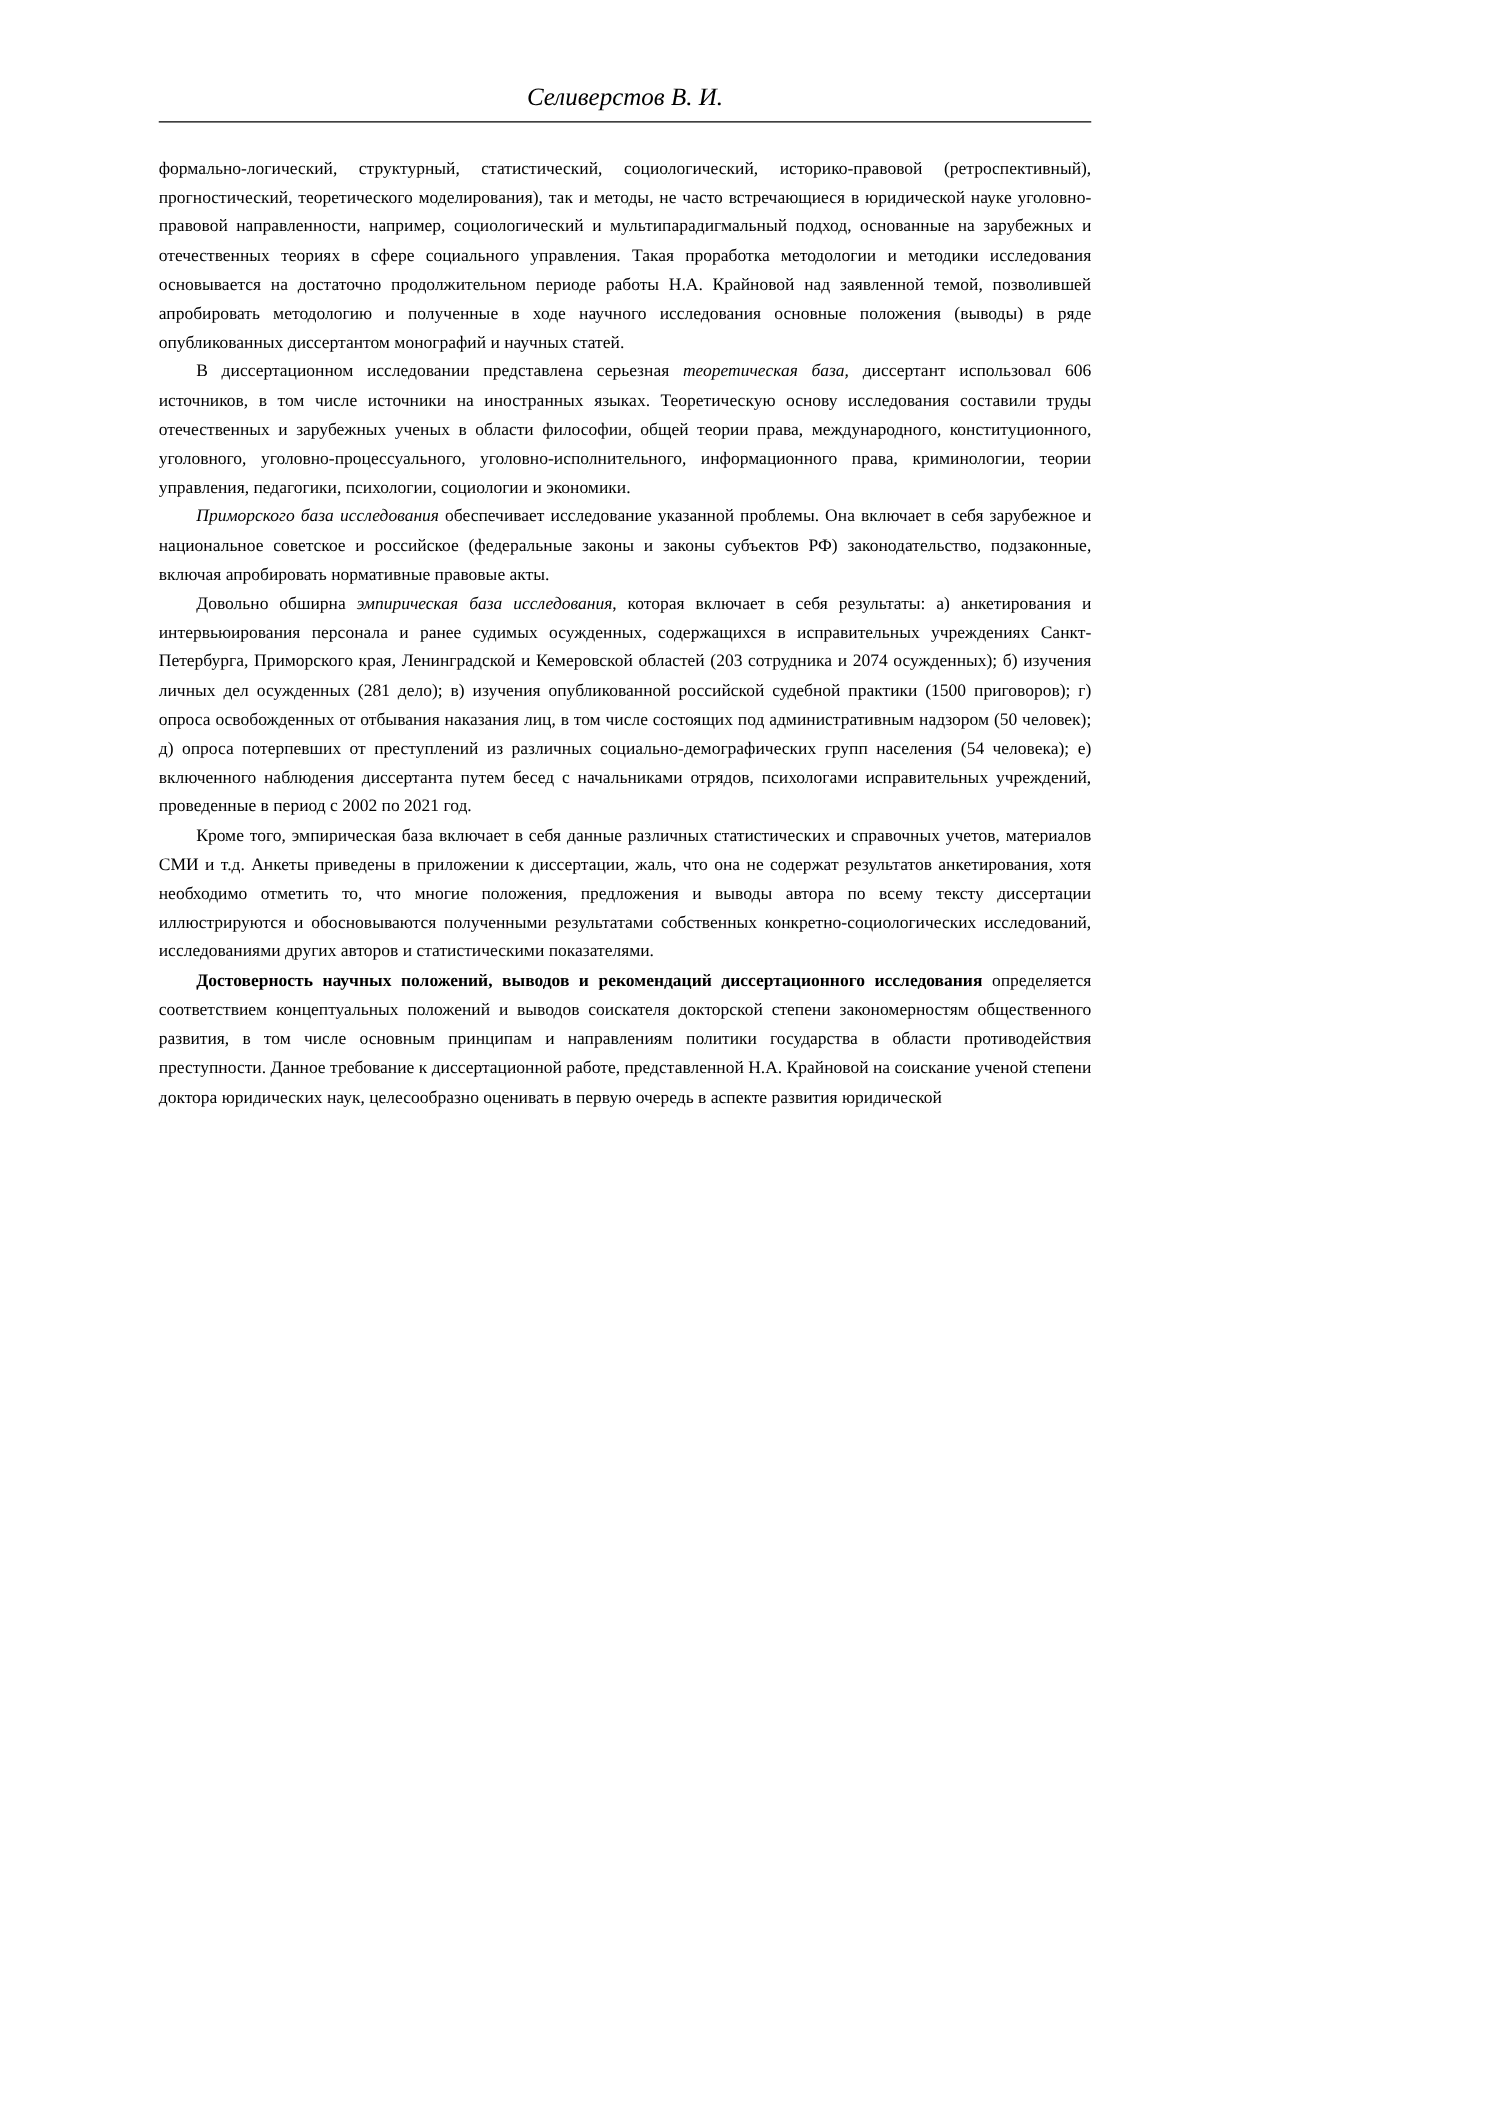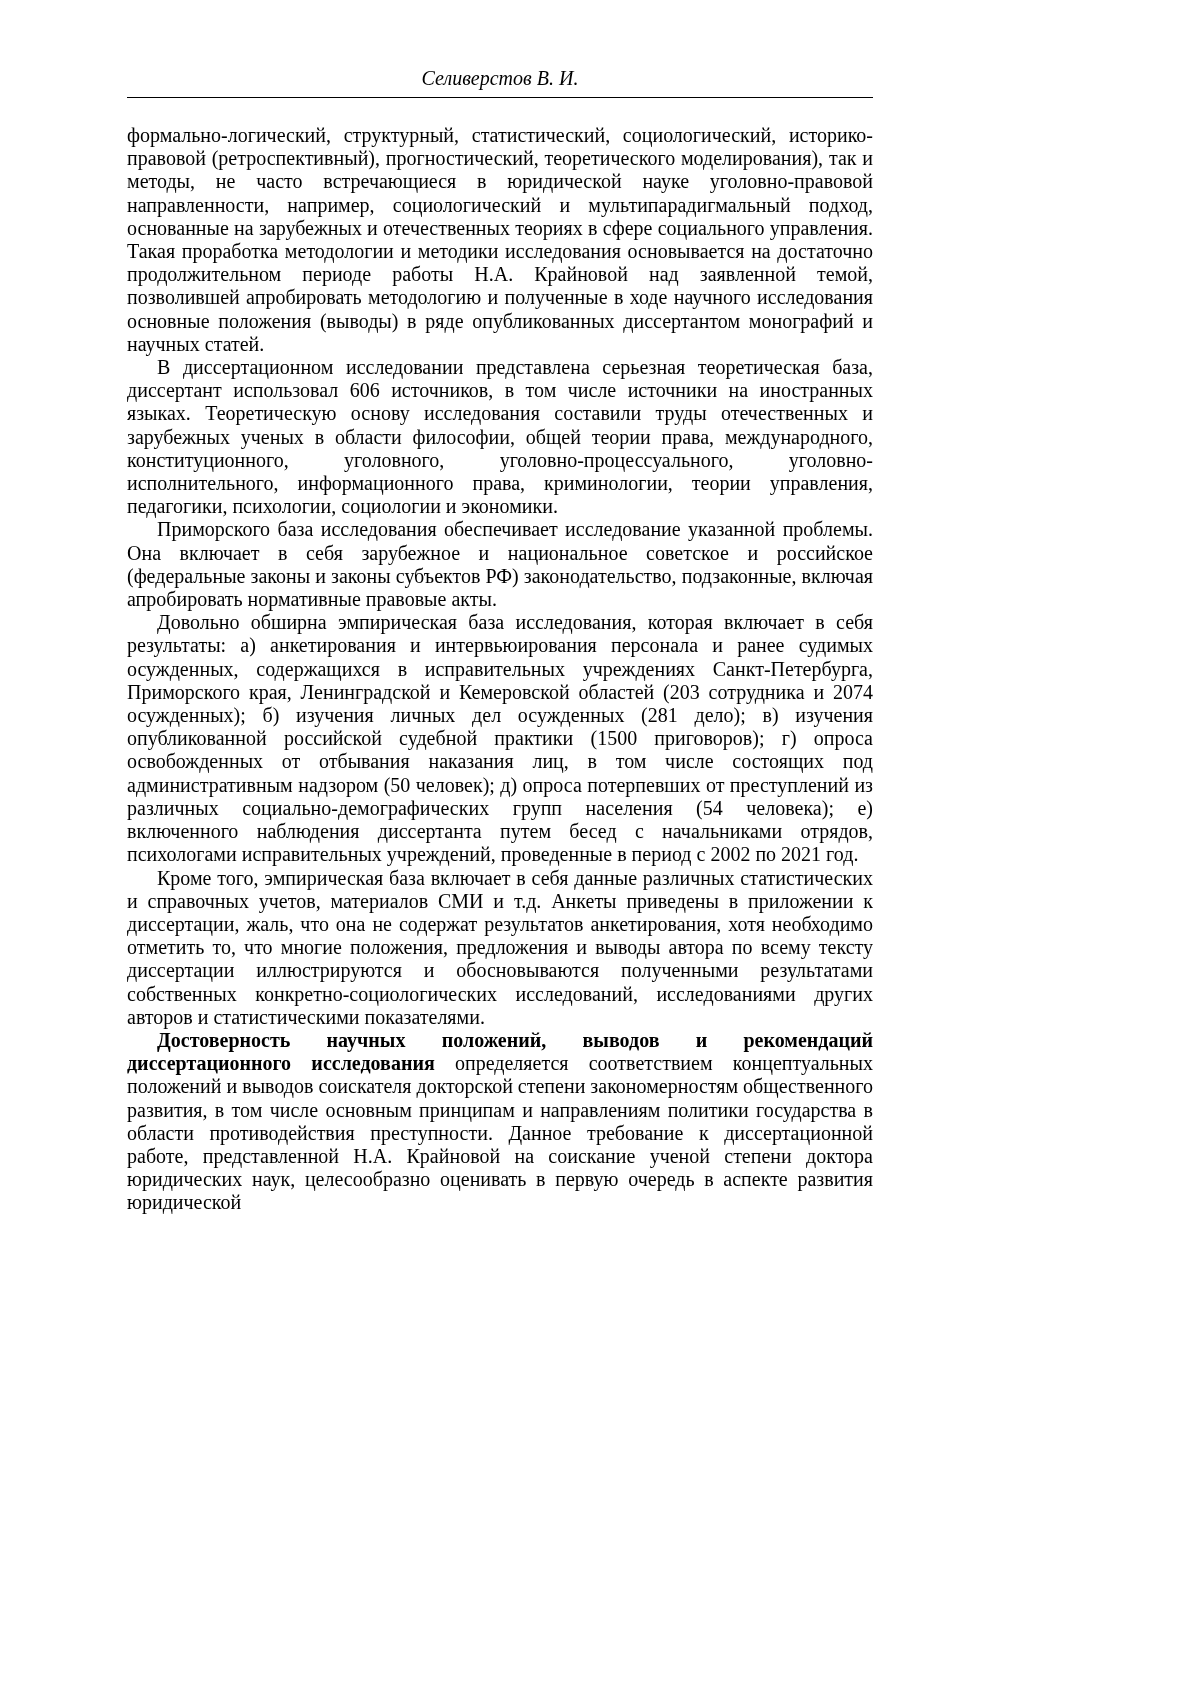--- a/index.html
+++ b/index.html
@@ -37,34 +37,34 @@
     padding-bottom: 7px;
   }
   .header-rule {
     border: none;
     border-top: 1.6px solid #000;
     margin: 0 0 0 0;
     width: 100%;
   }
   .text-column {
     margin-top: 26px;
-    font-size: 20px;
+    font-size: 14px;
     line-height: 23.2px;
     text-align: justify;
     hyphens: auto;
     -webkit-hyphens: auto;
   }
   .text-column p {
     margin: 0;
     padding: 0;
   }
   .text-column p.indent {
     text-indent: 30px;
   }
-  .it { }
+  .it { font-style: italic; }
   .bd { font-weight: bold; }
   .page-footer {
     margin-top: 30px;
     text-align: center;
     font-size: 20px;
     line-height: 24px;
   }
 </style>
 </head>
 <body>

